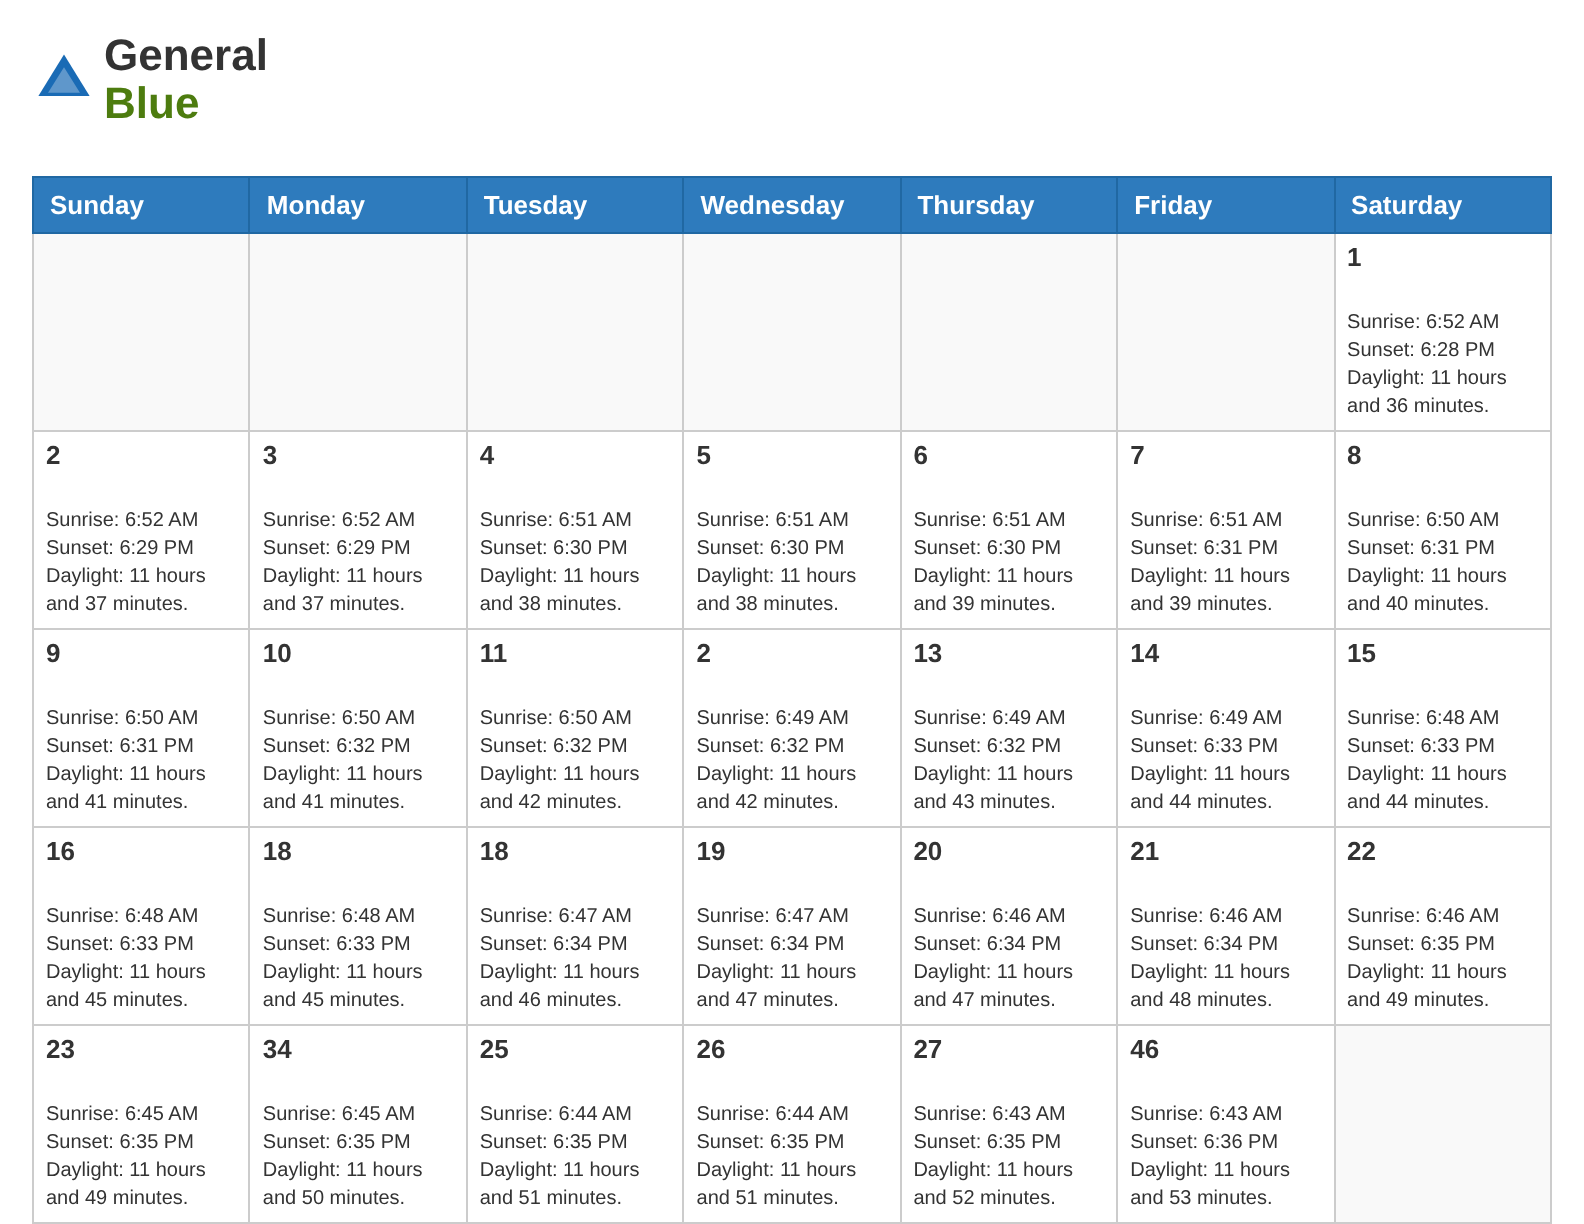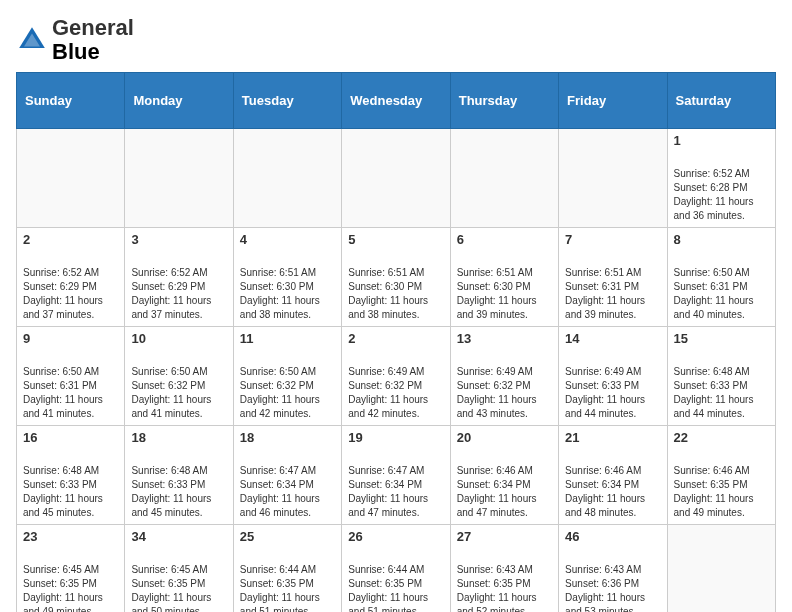--- a/index.html
+++ b/index.html
@@ -7,33 +7,33 @@
       font-family: Arial, sans-serif;
       background: #fff;
       width: 792px;
       min-height: 612px;
       padding: 16px;
     }
     .header {
       display: flex;
       justify-content: space-between;
       align-items: flex-start;
-      margin-bottom: 8px;
+      margin-bottom: 24px;
     }
     .logo {
       display: flex;
       align-items: center;
     }
     .logo-text {
       font-size: 22px;
       font-weight: bold;
       line-height: 1.1;
     }
     .logo-text span.general { color: #333; }
-    .logo-text span.blue { color: #000000; }
+    .logo-text span.blue { color: #4d7c0f; }
     .logo-icon {
       width: 32px;
       height: 32px;
       margin-right: 4px;
     }
     .title-area {
       text-align: right;
     }
     .month-title {
       font-size: 32px;
@@ -46,21 +46,21 @@
     }
     .calendar {
       width: 100%;
       border-collapse: collapse;
       border: 1px solid #ccc;
     }
     .calendar th {
       background-color: #2e7bbd;
       color: #fff;
       text-align: left;
-      padding: 20px 8px;
+      padding: 6px 8px;
       font-size: 13px;
       font-weight: bold;
       border: 1px solid #2068a3;
     }
     .calendar td {
       border: 1px solid #ccc;
       vertical-align: top;
       padding: 4px 6px;
       width: calc(100% / 7);
       min-height: 80px;

